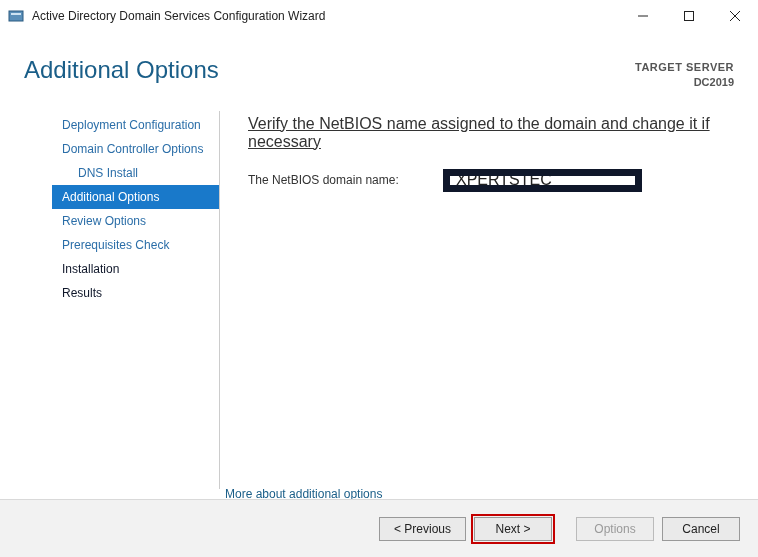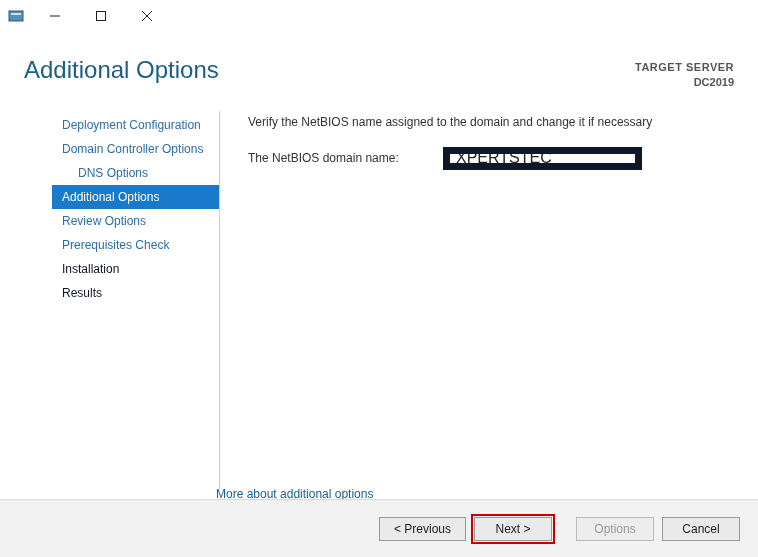--- a/index.html
+++ b/index.html
@@ -13,41 +13,42 @@
   .page-title { font-size: 24px; font-weight: 300; color: #1a5e88; flex: 1; }
   .target-box { text-align: right; font-size: 11px; color: #555; line-height: 1.4; margin-top: 4px; font-weight: bold; }
   .target-box .label { letter-spacing: 0.5px; }
   .content { display: flex; padding: 12px 24px 0 24px; height: 390px; margin-left: 28px; }
   .sidebar { width: 168px; position: relative; border-right: 1px solid #ccc; padding-top: 2px; }
   .sidebar-item { font-size: 12px; padding: 5px 8px 5px 10px; color: #2b6ea8; cursor: default; white-space: nowrap; }
   .sidebar-item.indent { padding-left: 26px; }
   .sidebar-item.selected { background: #1979ca; color: #fff; }
   .sidebar-item.disabled { color: #0f172a; }
   .main { flex: 1; padding: 4px 0 0 28px; }
-  .instruction { font-size: 12px; color: #333; margin-bottom: 18px; }
+  .instruction { font-size: 16px; color: #333; margin-bottom: 18px; text-decoration: underline; }
   .field-row { display: flex; align-items: center; }
   .field-label { font-size: 12px; color: #333; width: 195px; }
   .field-input { width: 199px; height: 23px; border: 7px solid #0f172a; font-size: 16px; padding: 2px 6px; color: #222; }
-  .more-link { position: absolute; bottom: 56px; left: 216px; font-size: 12px; color: #1a5e88; }
+  .more-link { position: absolute; bottom: 56px; left: 225px; font-size: 12px; color: #1a5e88; }
   .footer { position: absolute; bottom: 0; left: 0; right: 0; height: 58px; background: #f2f2f2; border-top: 1px solid #d9d9d9; display: flex; align-items: center; justify-content: flex-end; padding: 0 18px; gap: 8px; }
   .footer button { height: 24px; font-size: 12px; background: #eaeaea; border: 1px solid #999; padding: 0 14px; color: #222; min-width: 78px; }
   .footer button.disabled { color: #9a9a9a; border-color: #bbb; background: #ededed; }
   .footer button.highlight { outline: 2px solid #c40000; outline-offset: 1px; text-align: center; }
   .footer .gap { width: 8px; }
 </style>
 </head>
 <body>
 
 <div class="titlebar">
   <span class="app-icon">
     <svg width="16" height="16" viewBox="0 0 16 16">
       <rect x="1" y="3" width="14" height="10" fill="#5a8fb9" stroke="#2a5a80" stroke-width="1"></rect>
       <rect x="3" y="5" width="10" height="2" fill="#cde3f2"></rect>
     </svg>
   </span>
+  <span class="title-text">Active Directory Domain Services Configuration Wizard</span>
   <div class="winbtns">
     <div class="winbtn">
       <svg width="10" height="10">
           <line x1="0" y1="5" x2="10" y2="5" stroke="#222" stroke-width="1"></line>
         </svg>
     </div>
     <div class="winbtn">
       <svg width="10" height="10">
           <rect x="0.5" y="0.5" width="9" height="9" fill="none" stroke="#222" stroke-width="1"></rect>
         </svg>
@@ -66,21 +67,21 @@
   <div class="target-box">
     <div class="label">TARGET SERVER</div>
     <div>DC2019</div>
   </div>
 </div>
 
 <div class="content">
   <div class="sidebar" id="sidebar">
       <div class="sidebar-item">Deployment Configuration</div>
       <div class="sidebar-item">Domain Controller Options</div>
-      <div class="sidebar-item indent">DNS Options</div>
+      <div class="sidebar-item indent">DNS Install</div>
       <div class="sidebar-item selected">Additional Options</div>
       <div class="sidebar-item">Review Options</div>
       <div class="sidebar-item">Prerequisites Check</div>
       <div class="sidebar-item disabled">Installation</div>
       <div class="sidebar-item disabled">Results</div>
     </div>
   <div class="main">
     <div class="instruction">Verify the NetBIOS name assigned to the domain and change it if necessary</div>
     <div class="field-row">
       <div class="field-label">The NetBIOS domain name:</div>

